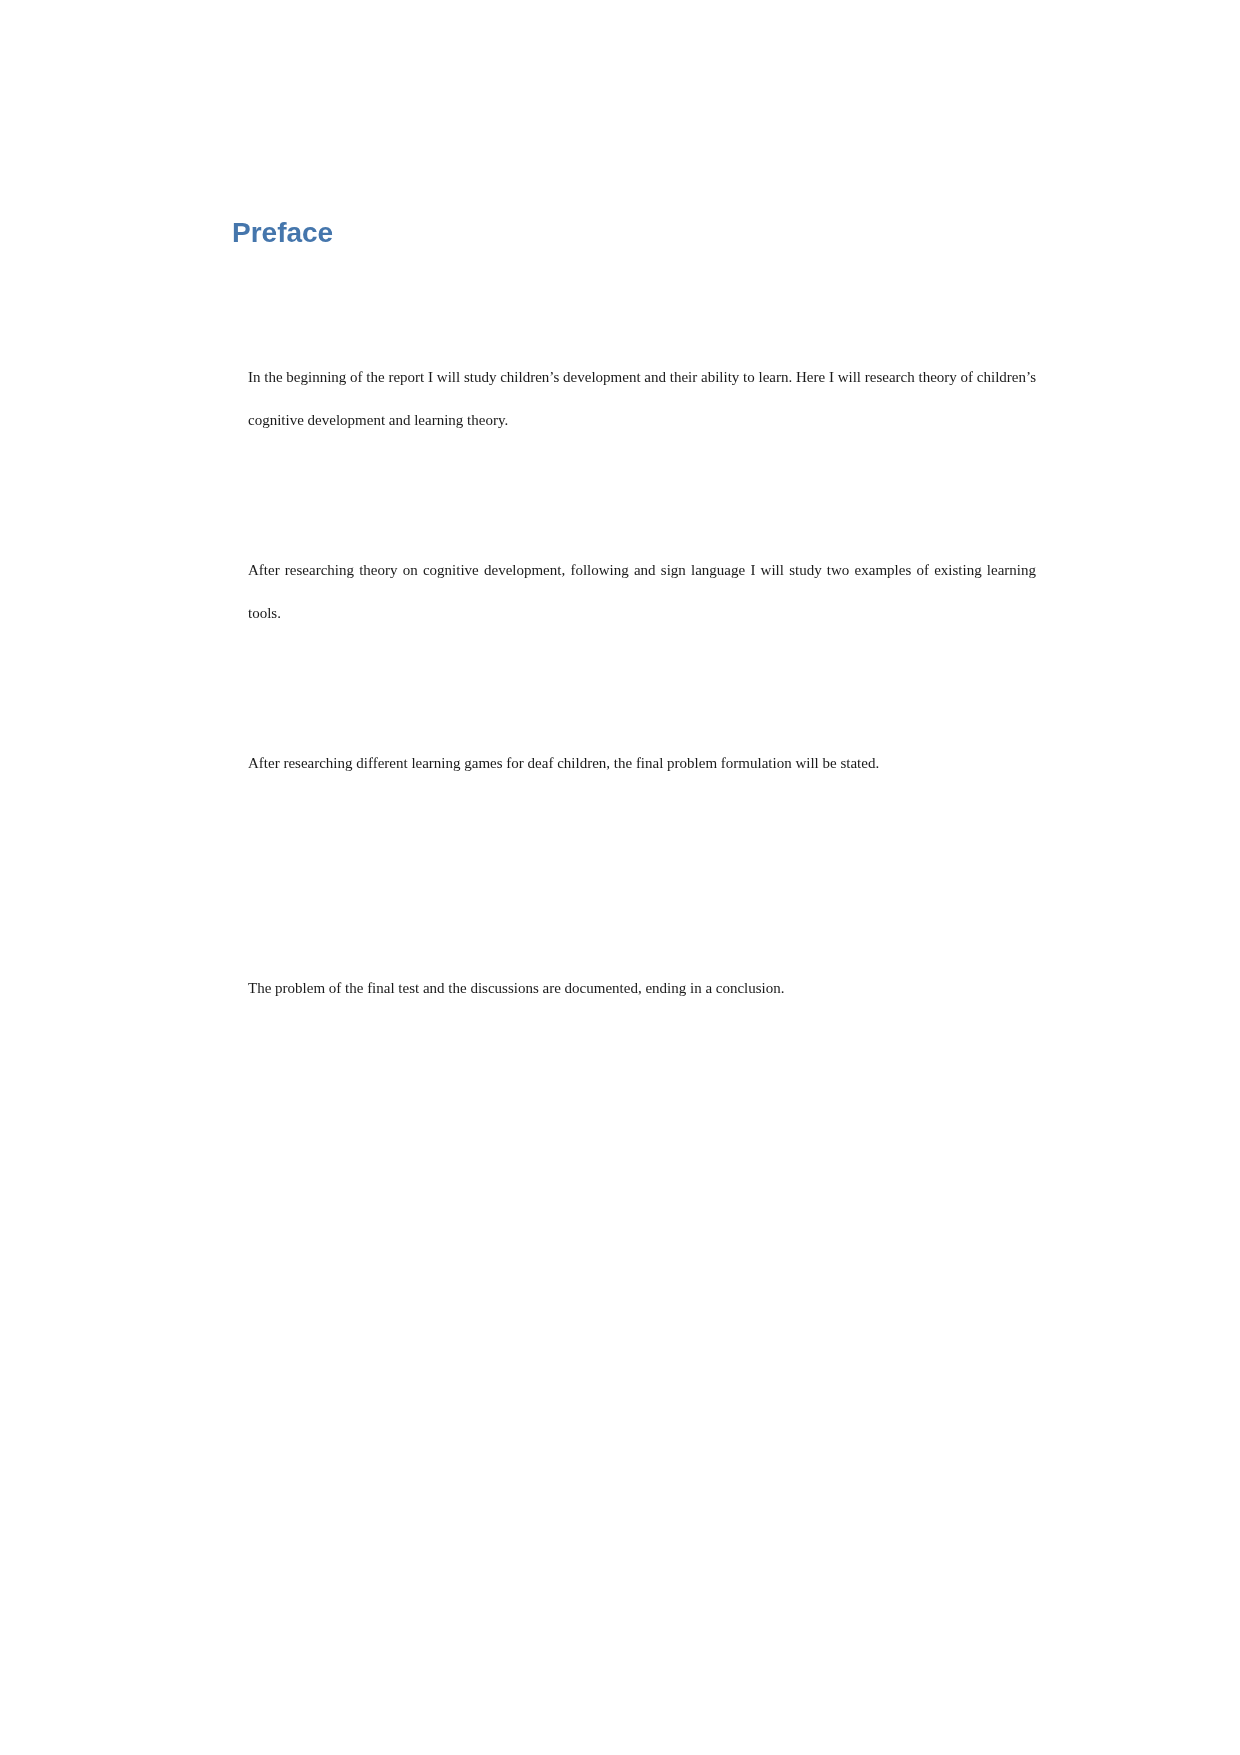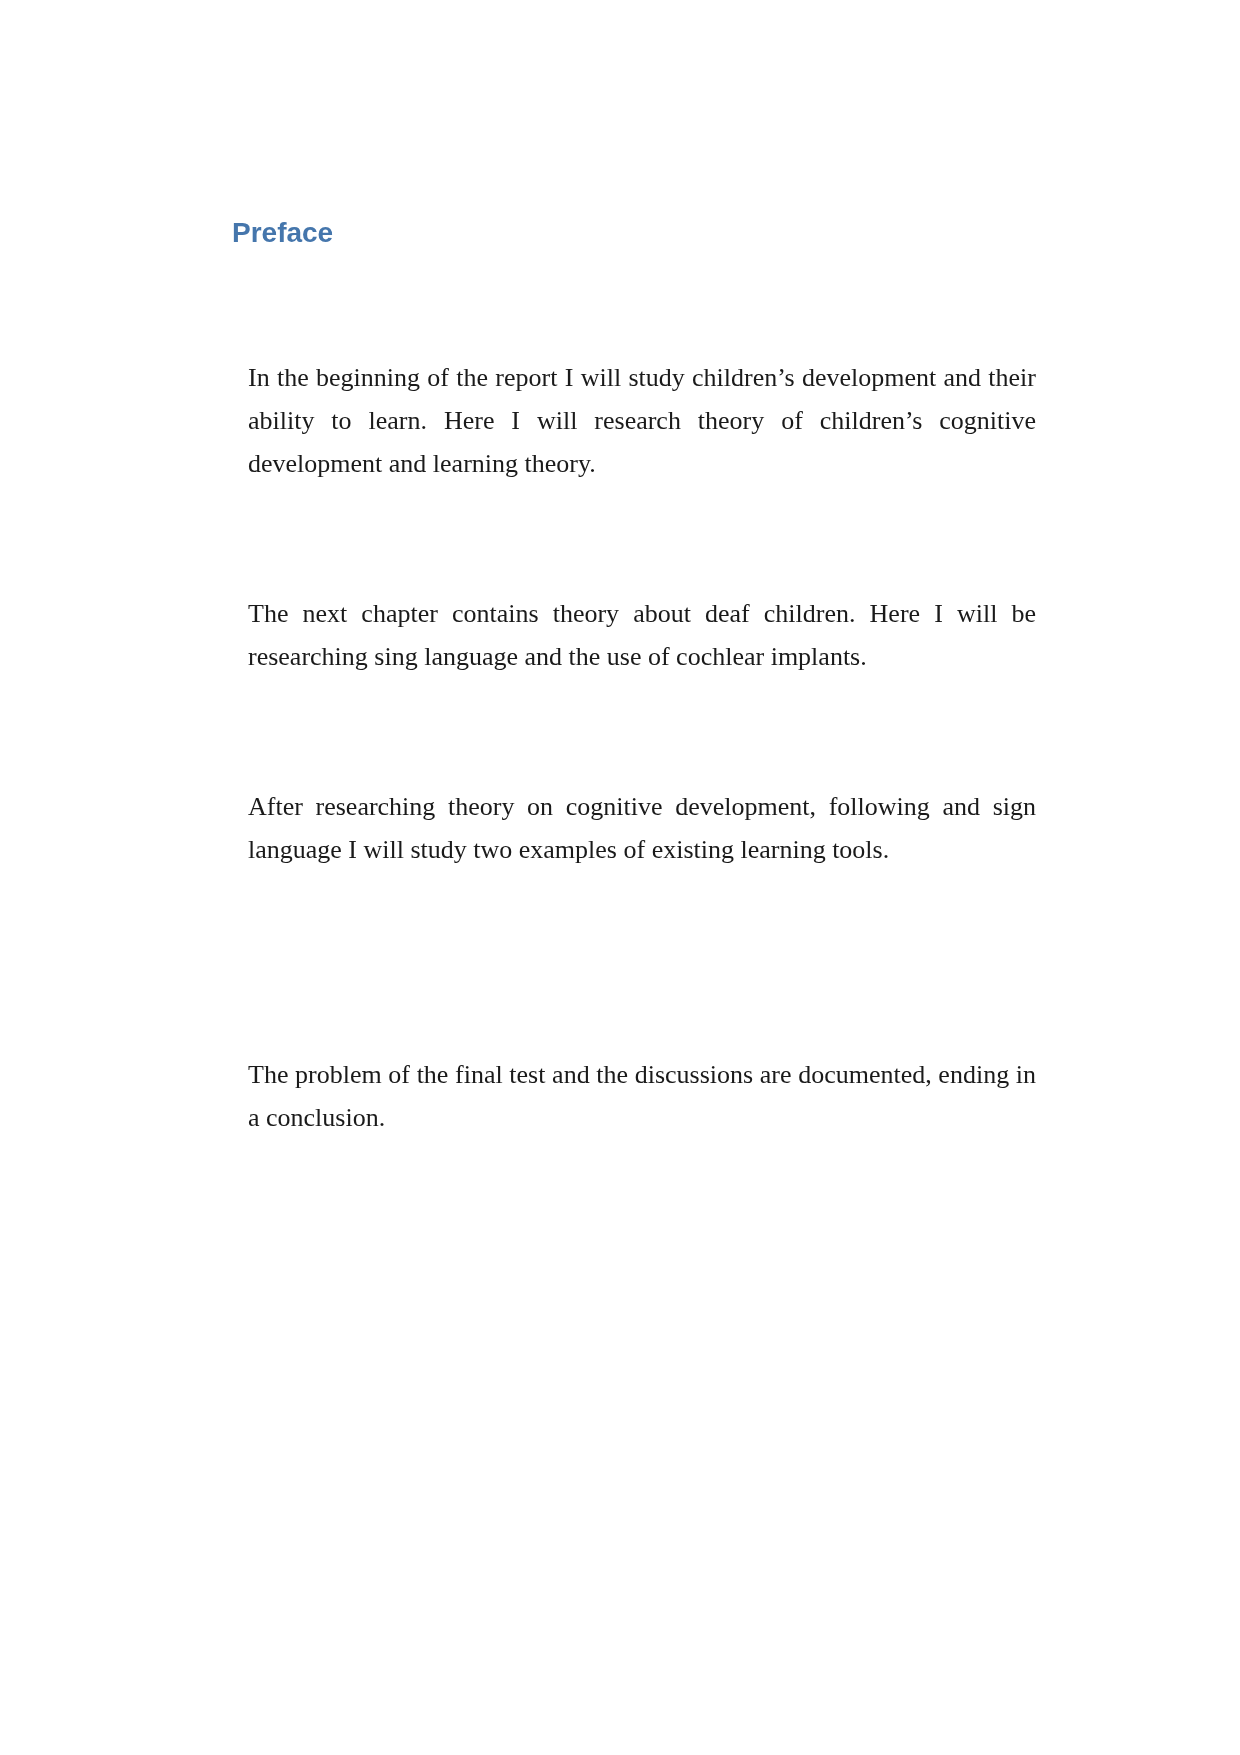--- a/index.html
+++ b/index.html
@@ -23,47 +23,47 @@
     font-size: 28px;
     font-weight: 700;
     line-height: 40px;
     color: #4576AC;
     margin: 0 0 55px 0;
   }
   .para-group {
     margin: 0 0 43px 0;
   }
   .para {
-    font-size: 26px;
+    font-size: 15px;
     line-height: 43px;
     color: #1a1a1a;
     text-align: justify;
     margin: 0;
   }
 </style>
 </head>
 <body>
 
 <div class="page">
   <div class="content">
 
     <h1 class="doc-heading" style="color: rgb(69, 118, 172);">Preface</h1>
 
     <div class="para-group">
       <p class="para">In the beginning of the report I will study children’s development and their ability to learn. Here I will research theory of children’s cognitive development and learning theory.</p>
     </div>
 
-    <div class="para-group">
-      <p class="para">The next chapter contains theory about deaf children. Here I will be researching sing language and the use of cochlear implants.</p>
-    </div>
 
     <div class="para-group">
       <p class="para">After researching theory on cognitive development, following and sign language I will study two examples of existing learning tools.</p>
     </div>
 
+    <div class="para-group">
+      <p class="para">After researching different learning games for deaf children, the final problem formulation will be stated.</p>
+    </div>
 
     <div class="para-group">
     </div>
 
     <div class="para-group">
       <p class="para">The problem of the final test and the discussions are documented, ending in a conclusion.</p>
     </div>
 
   </div>
 </div>

